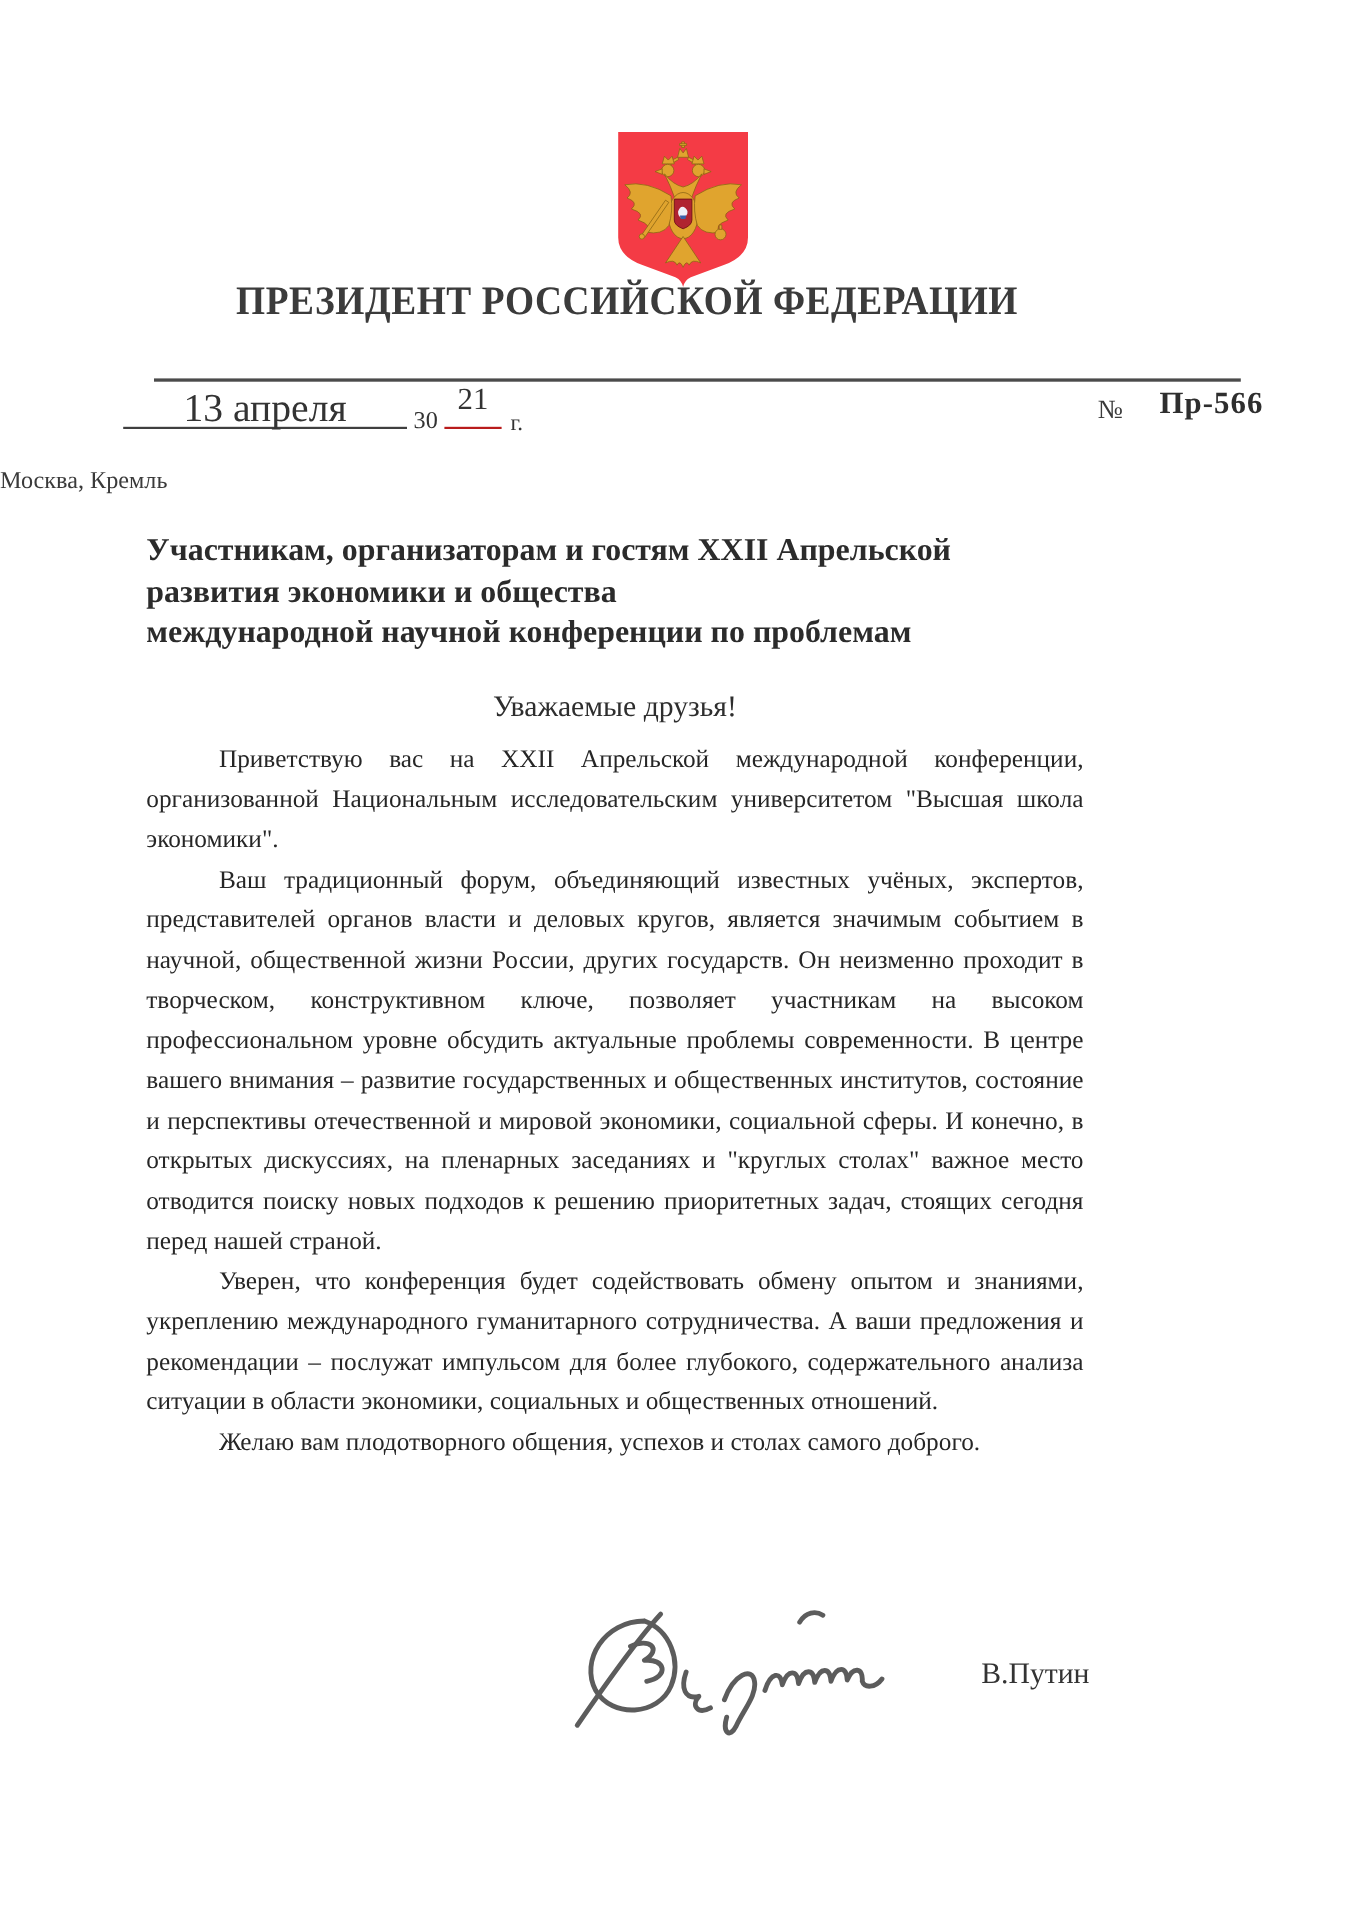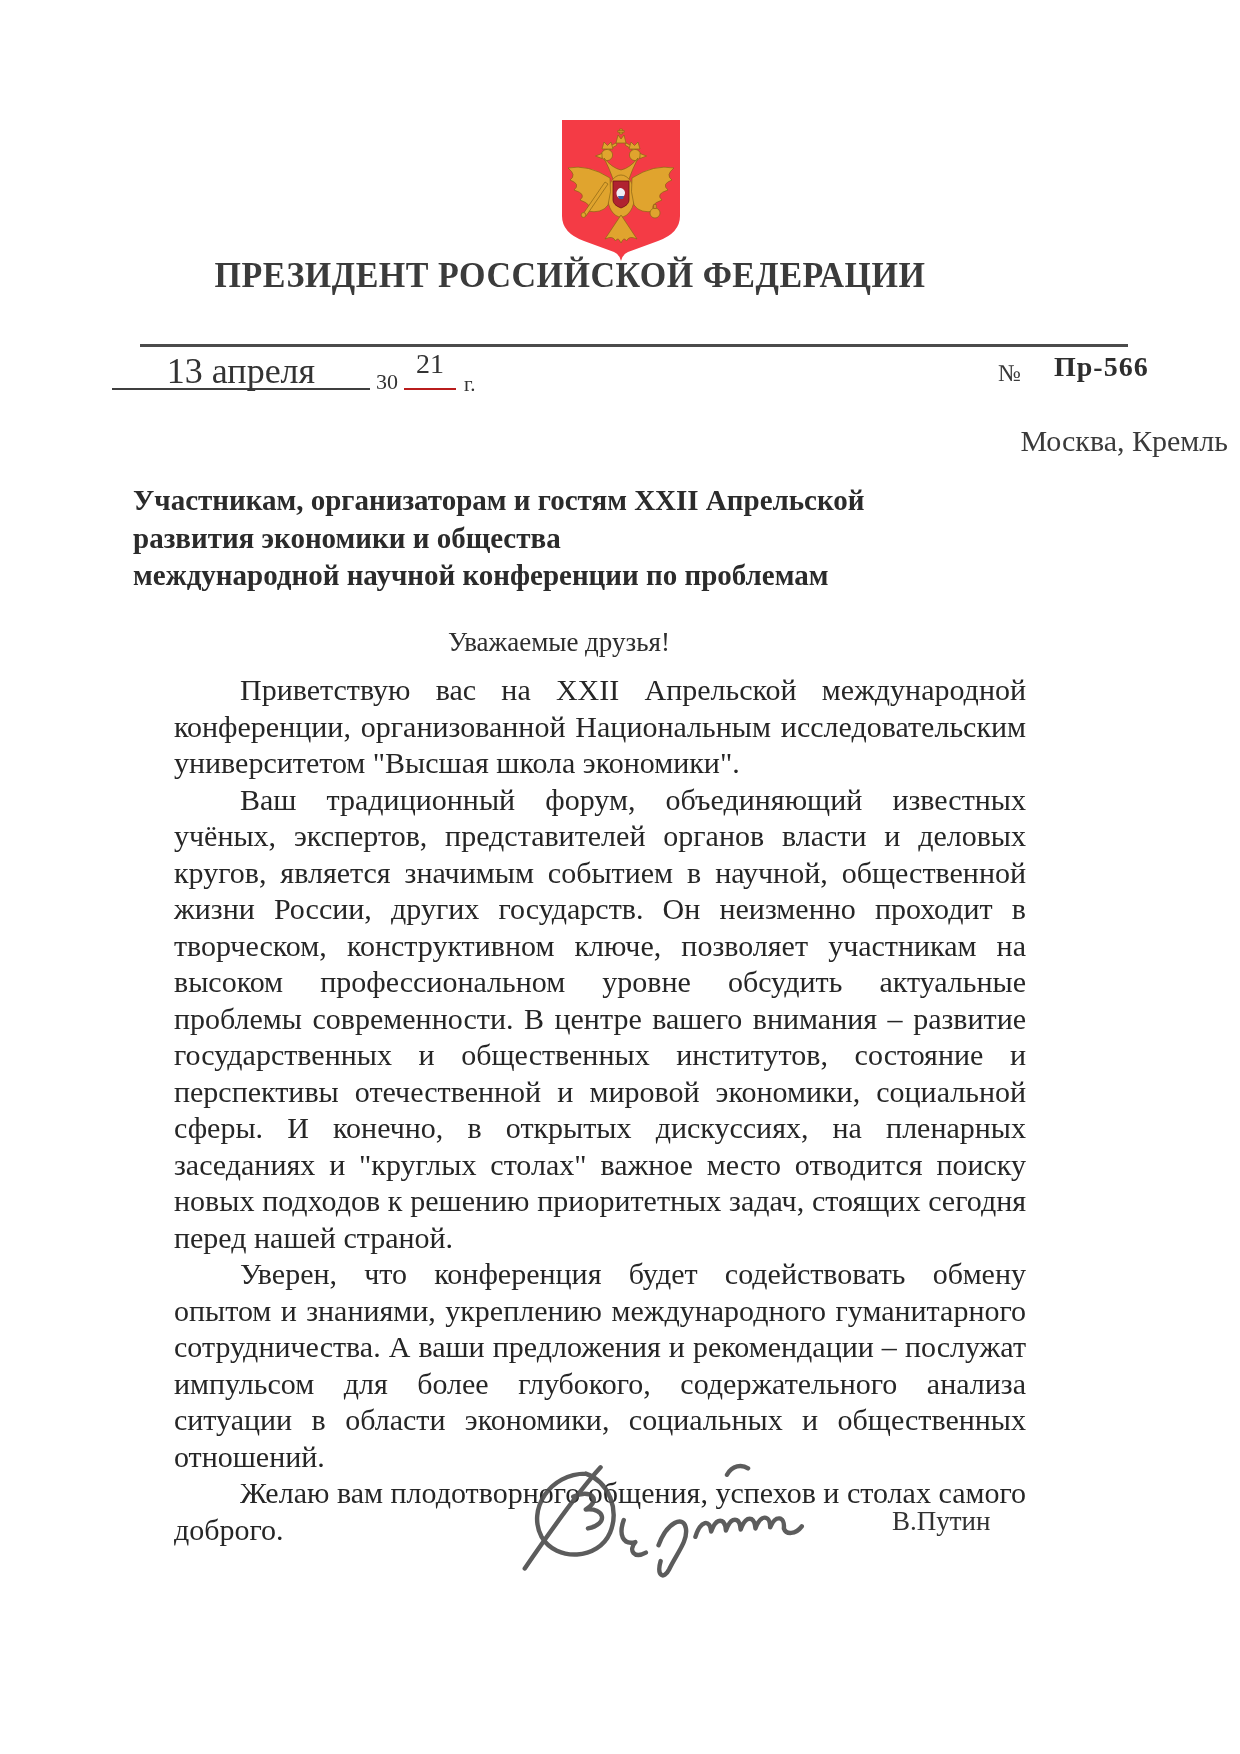--- a/index.html
+++ b/index.html
@@ -33,32 +33,32 @@
   .year-prefix{position:absolute;left:376px;top:369px;font-size:22px;color:#333;}
   .year-underline{
     position:absolute;left:404px;top:348px;width:52px;height:40px;
     border-bottom:2px solid #b91c1c;text-align:center;
     font-size:28px;color:#333;
   }
   .year-suffix{position:absolute;left:464px;top:372px;font-size:21px;color:#333;}
   .doc-number-label{position:absolute;left:998px;top:360px;font-size:24px;color:#3a3a3a;}
   .doc-number-value{position:absolute;left:1054px;top:351px;font-size:28px;font-weight:700;letter-spacing:1px;color:#2e2e2e;}
   
-  .place{position:absolute;top:424px;left:0;width:1228px;text-align:right;font-size:30px;color:#3a3a3a;}
+  .place{position:absolute;top:424px;left:0;width:1228px;text-align:left;font-size:22px;color:#3a3a3a;}
   
   .address{
     position:absolute;top:482px;left:133px;width:852px;
     font-size:29px;font-weight:700;line-height:37.5px;color:#2b2b2b;
   }
   
   .salutation{position:absolute;top:627px;left:133px;width:852px;text-align:center;font-size:27px;color:#2e2e2e;}
   
   .body-text{
     position:absolute;top:672px;left:133px;width:852px;
-    font-size:30px;line-height:36.5px;text-align:justify;color:#262626;margin-left:41px;
+    font-size:23px;line-height:36.5px;text-align:justify;color:#262626;
   }
   .body-text p{margin:0;text-indent:66px;}
   
   .signature{position:absolute;left:510px;top:1456px;width:316px;height:128px;}
   .signature svg{display:block;width:100%;height:100%;}
   .signer-name{position:absolute;left:892px;top:1506px;font-size:27px;color:#333;}
 </style>
 </head>
 <body>
 

